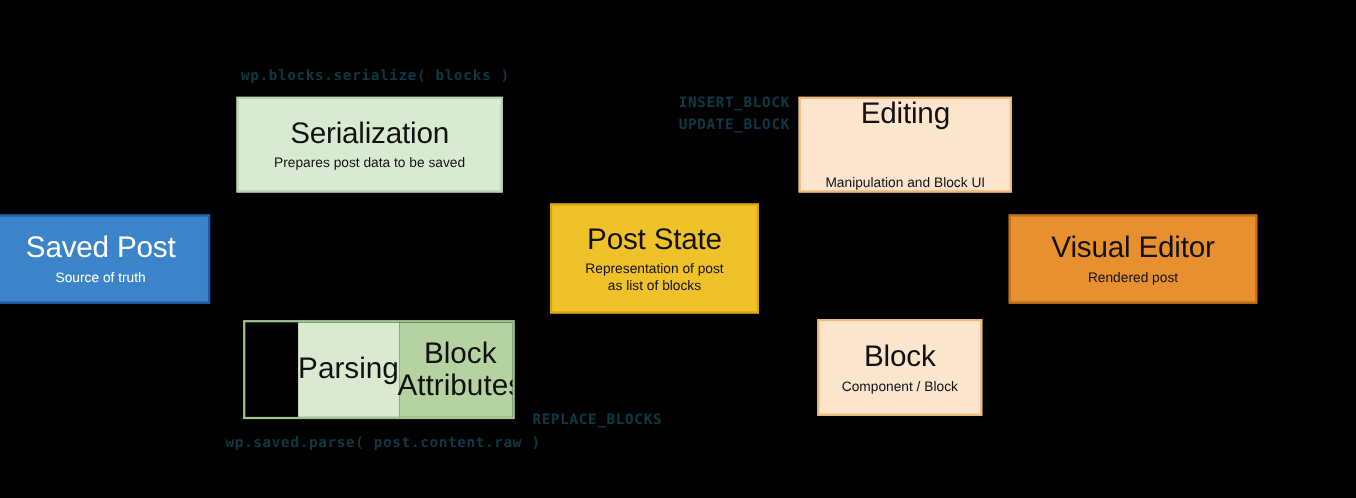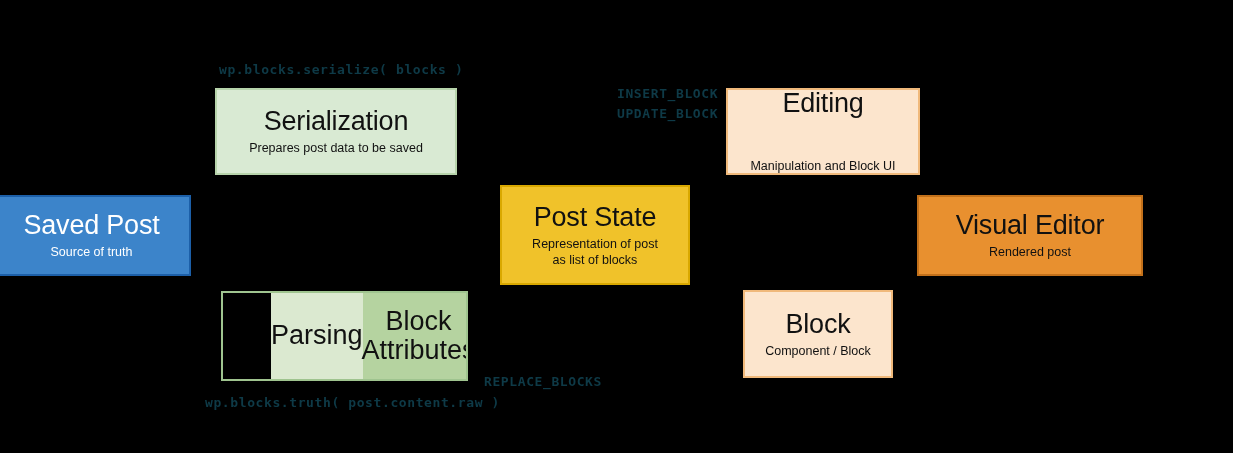--- a/index.html
+++ b/index.html
@@ -142,15 +142,15 @@
     </div>
   </div>
 
   <div class="mono-label" id="anno-serialize" style="left: 219px; top: 60px; color: rgb(14, 58, 71);">wp.blocks.serialize( blocks )</div>
 
   <div class="mono-label" id="anno-actions" style="left: 617px; top: 84px; color: rgb(14, 58, 71);">INSERT_BLOCK
 UPDATE_BLOCK</div>
 
   <div class="mono-label" id="anno-replace" style="left: 484px; top: 346px; color: rgb(14, 58, 71); margin-top: 26px;">REPLACE_BLOCKS</div>
 
-  <div class="mono-label" id="anno-parse" style="left: 205px; top: 393px; color: rgb(14, 58, 71);">wp.blocks.truth( post.content.raw )</div>
+  <div class="mono-label" id="anno-parse" style="left: 205px; top: 393px; color: rgb(14, 58, 71);">wp.saved.parse( post.content.raw )</div>
 
 </div>
 
 </body></html>

